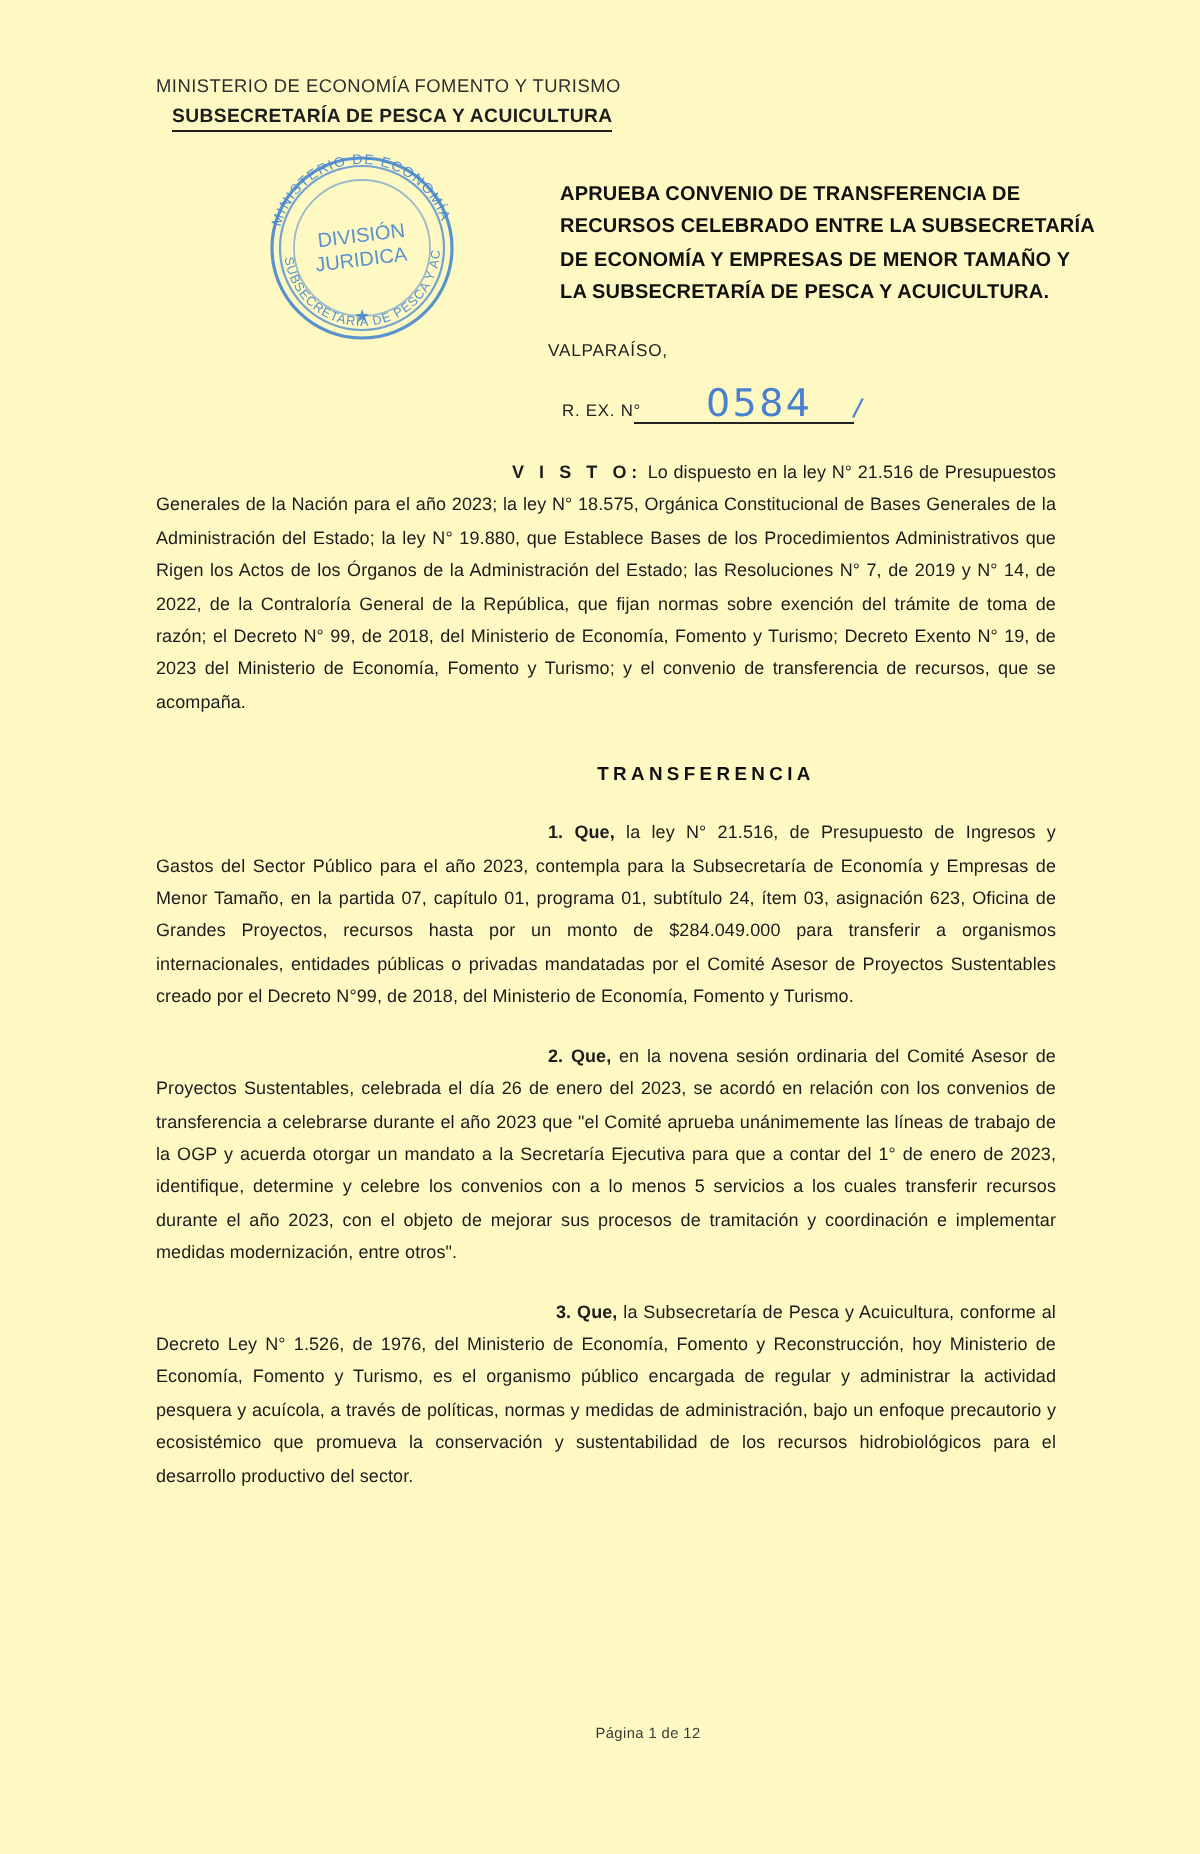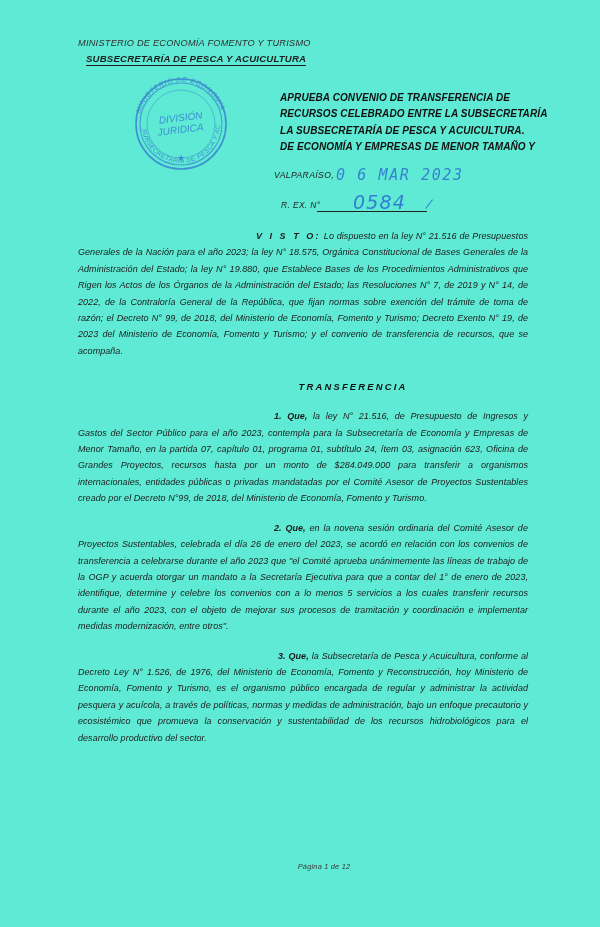--- a/index.html
+++ b/index.html
@@ -13,22 +13,21 @@
     font-family: "Liberation Sans", sans-serif;
     color: #1a1a1a;
     position: relative;
     overflow: hidden;
   }
 
   .page {
     position: relative;
     width: 600px;
     height: 927px;
-    background: #5eead4;
-    font-style: italic;
+    background: #fef9c3;
   }
 
   
   .letterhead {
     position: absolute;
     left: 78px;
     top: 38px;
     width: 430px;
   }
   .letterhead .line1 {
@@ -221,26 +220,25 @@
       <text x="56" y="65" text-anchor="middle" font-family="Liberation Sans, sans-serif" font-size="10" fill="#3a7ed0" opacity="0.9" transform="rotate(-7 56 65)">JURIDICA</text>
       <text x="56" y="93" text-anchor="middle" font-family="DejaVu Sans, sans-serif" font-size="9" fill="#3a7ed0" opacity="0.9">★</text>
     </svg>
   </div>
 
   <div class="title-block">
     <div class="just">
       <span>APRUEBA CONVENIO DE TRANSFERENCIA DE</span>
     </div>
     <div>RECURSOS CELEBRADO ENTRE LA SUBSECRETARÍA</div>
+    <div>DE ECONOMÍA Y EMPRESAS DE MENOR TAMAÑO Y</div>
     <div>LA SUBSECRETARÍA DE PESCA Y ACUICULTURA.</div>
-    <div>DE ECONOMÍA Y EMPRESAS DE MENOR TAMAÑO Y</div>
   </div>
 
   <div class="placedate">VALPARAÍSO,</div>
-  <div class="stampdate">0 6 MAR 2023</div>
   <div class="reflabel">R. EX. N°</div>
   <div class="refrule"></div>
   <div class="refnum">0584</div>
   <div class="refslash">/</div>
 
   <div class="body-wrap">
 
     <p class="para indent-visto"><span class="visto-kw">V I S T O:</span><span> Lo dispuesto en la ley N° 21.516 de Presupuestos Generales de la Nación para el año 2023; la ley N° 18.575, Orgánica Constitucional de Bases Generales de la Administración del Estado; la ley N° 19.880, que Establece Bases de los Procedimientos Administrativos que Rigen los Actos de los Órganos de la Administración del Estado; las Resoluciones N° 7, de 2019 y N° 14, de 2022, de la Contraloría General de la República, que fijan normas sobre exención del trámite de toma de razón; el Decreto N° 99, de 2018, del Ministerio de Economía, Fomento y Turismo; Decreto Exento N° 19, de 2023 del Ministerio de Economía, Fomento y Turismo; y el convenio de transferencia de recursos, que se acompaña.</span></p>
 
     <div class="considerando">TRANSFERENCIA</div>

